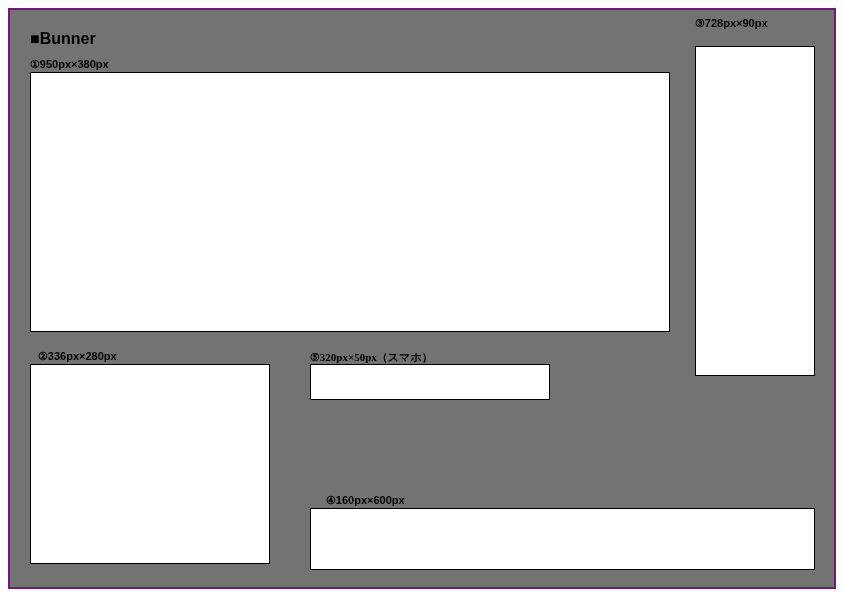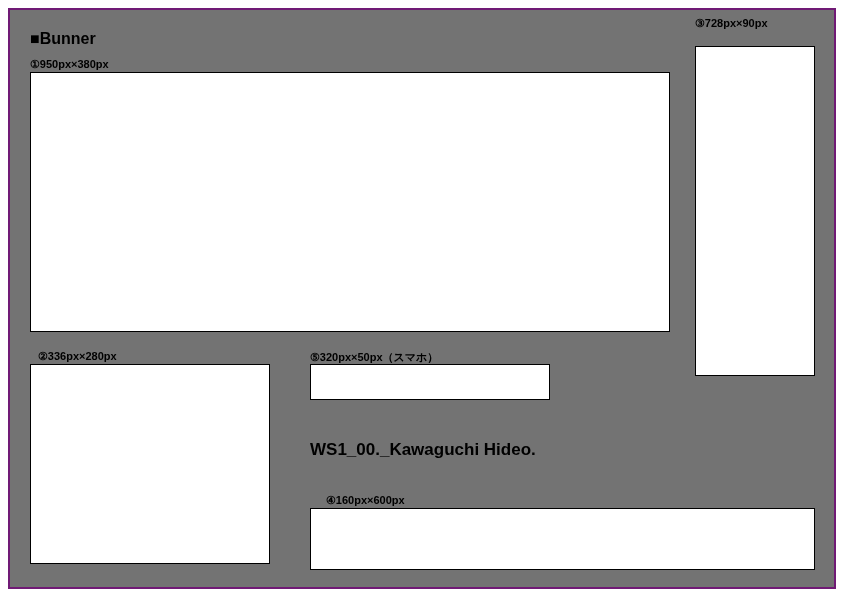--- a/index.html
+++ b/index.html
@@ -35,21 +35,21 @@
       position: absolute;
       border: 1px solid #000;
       background: #fff;
     }
     .label-1 { top: 48px; left: 20px; }
     .box-1 { top: 62px; left: 20px; width: 640px; height: 260px; }
     .label-2 { top: 340px; left: 20px; margin-left: 8px; }
     .box-2 { top: 354px; left: 20px; width: 240px; height: 200px; }
     .label-3 { top: 7px; left: 685px; text-align: right; }
     .box-3 { top: 36px; left: 685px; width: 120px; height: 330px; }
-    .label-5 { top: 340px; left: 300px; }
+    .label-5 { top: 340px; left: 300px; font-family: Liberation Serif, serif; }
     .box-5 { top: 354px; left: 300px; width: 240px; height: 36px; }
     .doc-title {
       position: absolute;
       top: 430px;
       left: 300px;
       font-size: 17px;
       font-weight: bold;
     }
     .label-4 { top: 484px; left: 316px; }
     .box-4 { top: 498px; left: 300px; width: 505px; height: 62px; }
@@ -66,18 +66,17 @@
 
   <div class="label label-2">②336px×280px</div>
   <div class="box box-2"></div>
 
   <div class="label label-3">③728px×90px</div>
   <div class="box box-3"></div>
 
   <div class="label label-5">⑤320px×50px（スマホ）</div>
   <div class="box box-5"></div>
 
-  <div class="doc-title">WS1_00._Kawaguchi Hideo.</div>
 
   <div class="label label-4">④160px×600px</div>
   <div class="box box-4"></div>
 
 </div>
 
 </body></html>

